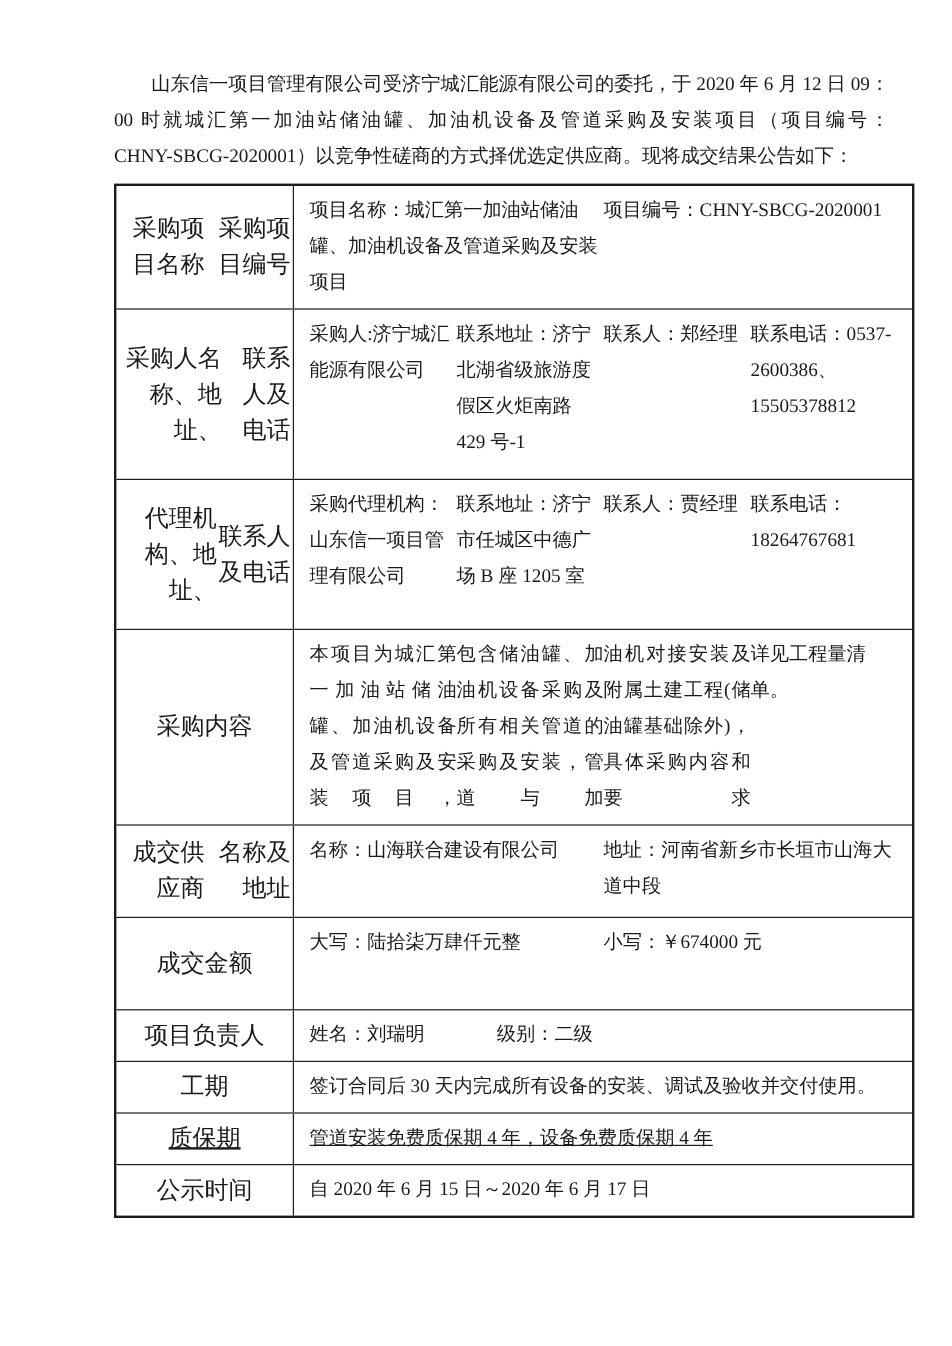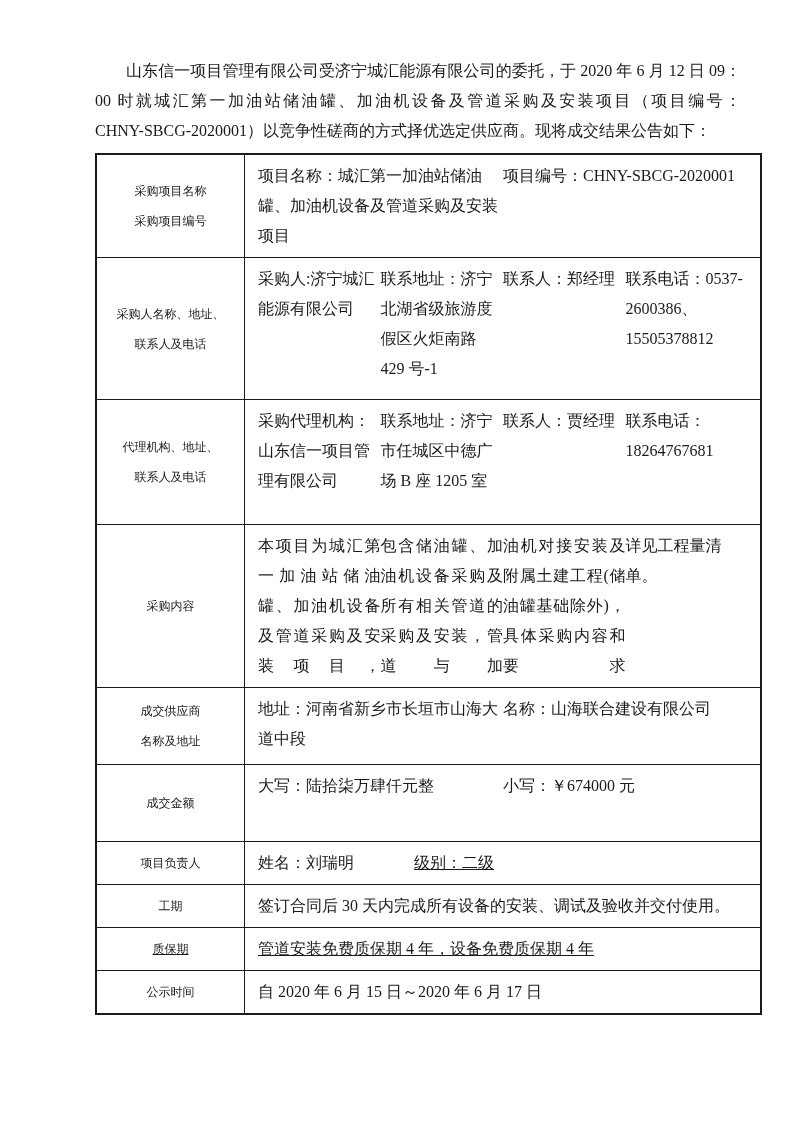--- a/index.html
+++ b/index.html
@@ -39,25 +39,25 @@
     border: 2px solid #1b1b1b;
     background: #ffffff;
   }
   .tr { display: flex; }
   .tr + .tr { border-top: 1px solid #1b1b1b; }
   .tl {
     width: 148px;
     flex: 0 0 148px;
     border-right: 1px solid #1b1b1b;
     display: flex;
-    flex-direction: column;
+    flex-direction: row;
     justify-content: center;
     align-items: center;
-    text-align: center;
-    font-size: 12px;
+    text-align: right;
+    font-size: 20px;
     line-height: 30px;
     padding: 4px 2px;
   }
   .tc {
     flex: 1 1 auto;
     display: flex;
     flex-direction: row;
     justify-content: center;
     font-size: 16px;
     line-height: 30px;
@@ -68,21 +68,21 @@
   .r0 { min-height: 76px; }
   .r1 { min-height: 142px; }
   .r2 { min-height: 125px; }
   .r3 { min-height: 136px; }
   .r4 { min-height: 77px; }
   .r5 { min-height: 77px; }
   .r6 { min-height: 37px; }
   .r7 { min-height: 40px; }
   .r8 { min-height: 40px; text-decoration: underline; }
   .r9 { min-height: 43px; }
-  .part2 { margin-left: 60px; text-decoration: underline; }
+  .part2 { margin-left: 60px; }
 </style>
 </head>
 <body>
 
 <div class="page">
 
   <div class="intro">
     <div class="line jl indent">山东信一项目管理有限公司受济宁城汇能源有限公司的委托，于 2020 年 6 月 12 日 09：</div>
     <div class="line jl">00 时就城汇第一加油站储油罐、加油机设备及管道采购及安装项目（项目编号：</div>
     <div class="line">CHNY-SBCG-2020001）以竞争性磋商的方式择优选定供应商。现将成交结果公告如下：</div>
@@ -138,22 +138,22 @@
         <div class="line">详见工程量清单。</div>
       </div>
     </div>
 
     <div class="tr r4">
       <div class="tl">
         <div>成交供应商</div>
         <div>名称及地址</div>
       </div>
       <div class="tc">
+        <div class="line">名称：山海联合建设有限公司</div>
         <div class="line">地址：河南省新乡市长垣市山海大道中段</div>
-        <div class="line">名称：山海联合建设有限公司</div>
       </div>
     </div>
 
     <div class="tr r5">
       <div class="tl">
         <div>成交金额</div>
       </div>
       <div class="tc">
         <div class="line">大写：陆拾柒万肆仟元整</div>
         <div class="line">小写：￥674000 元</div>

